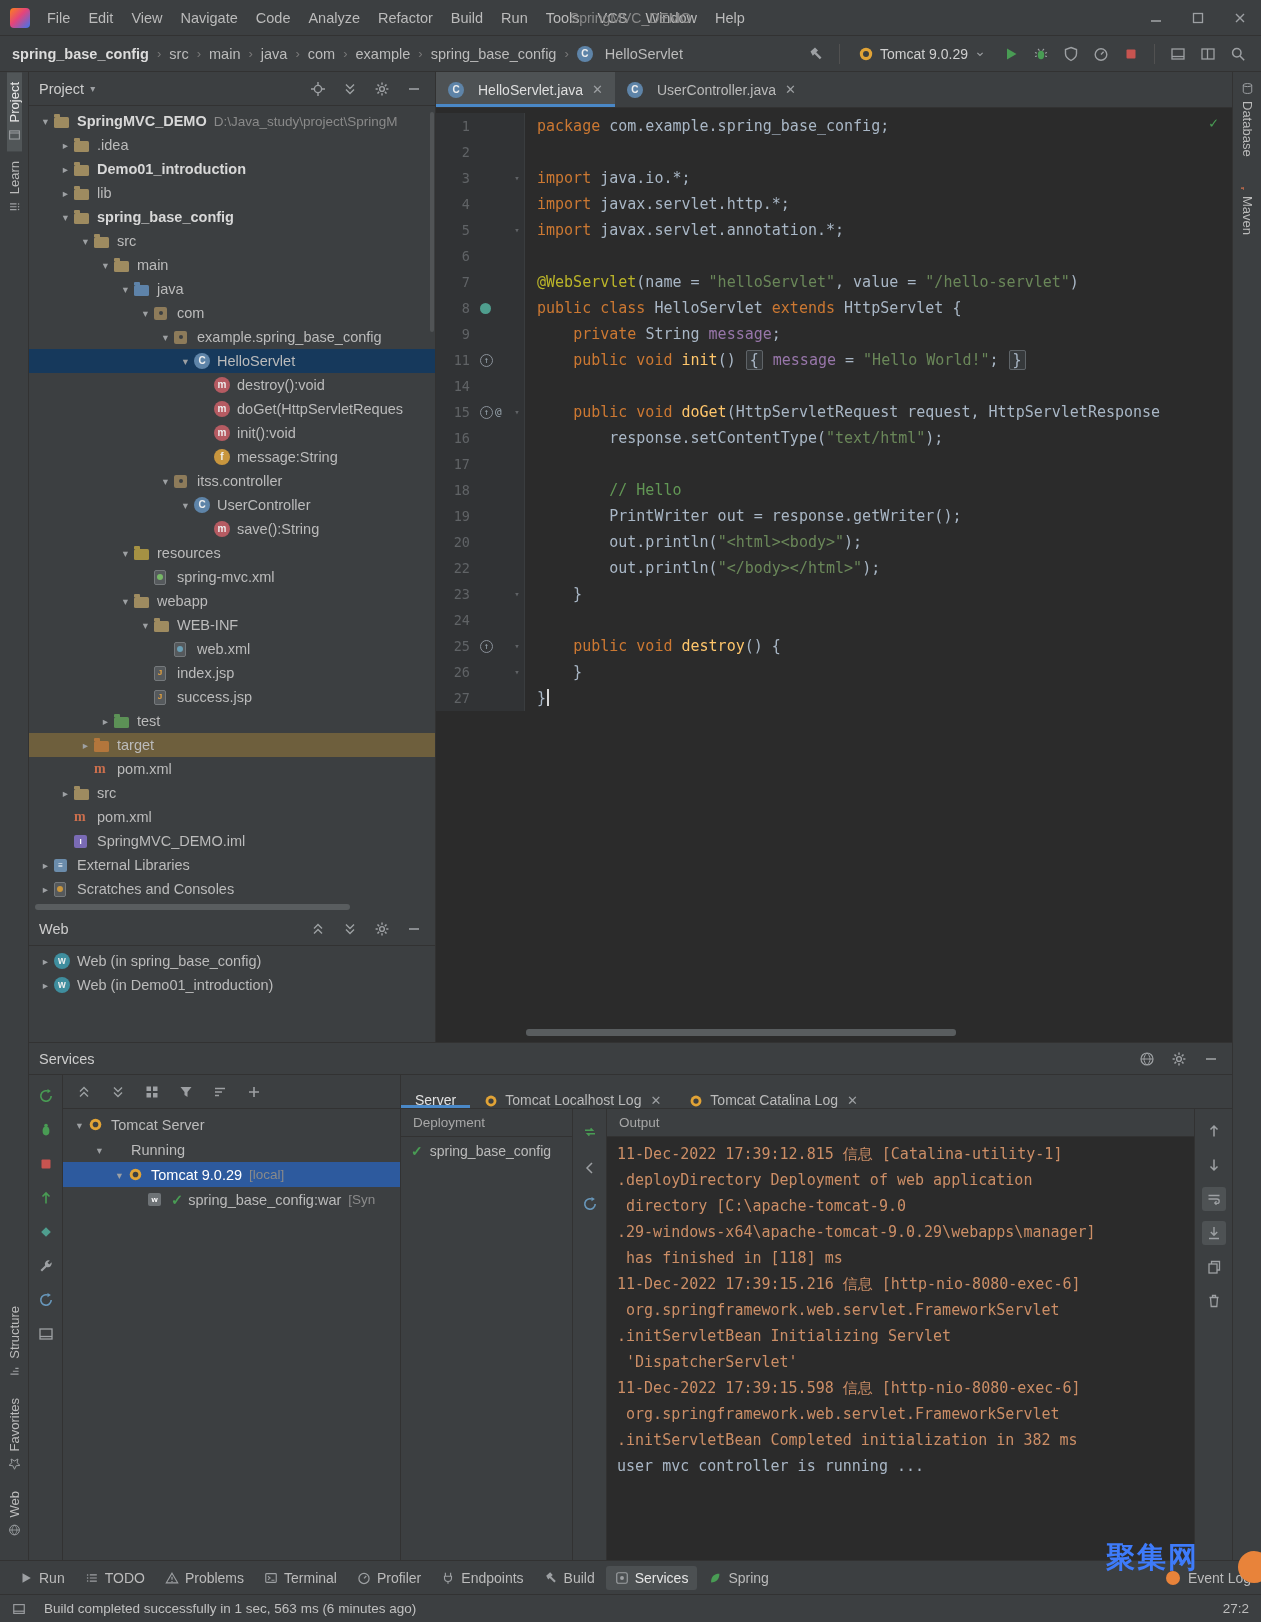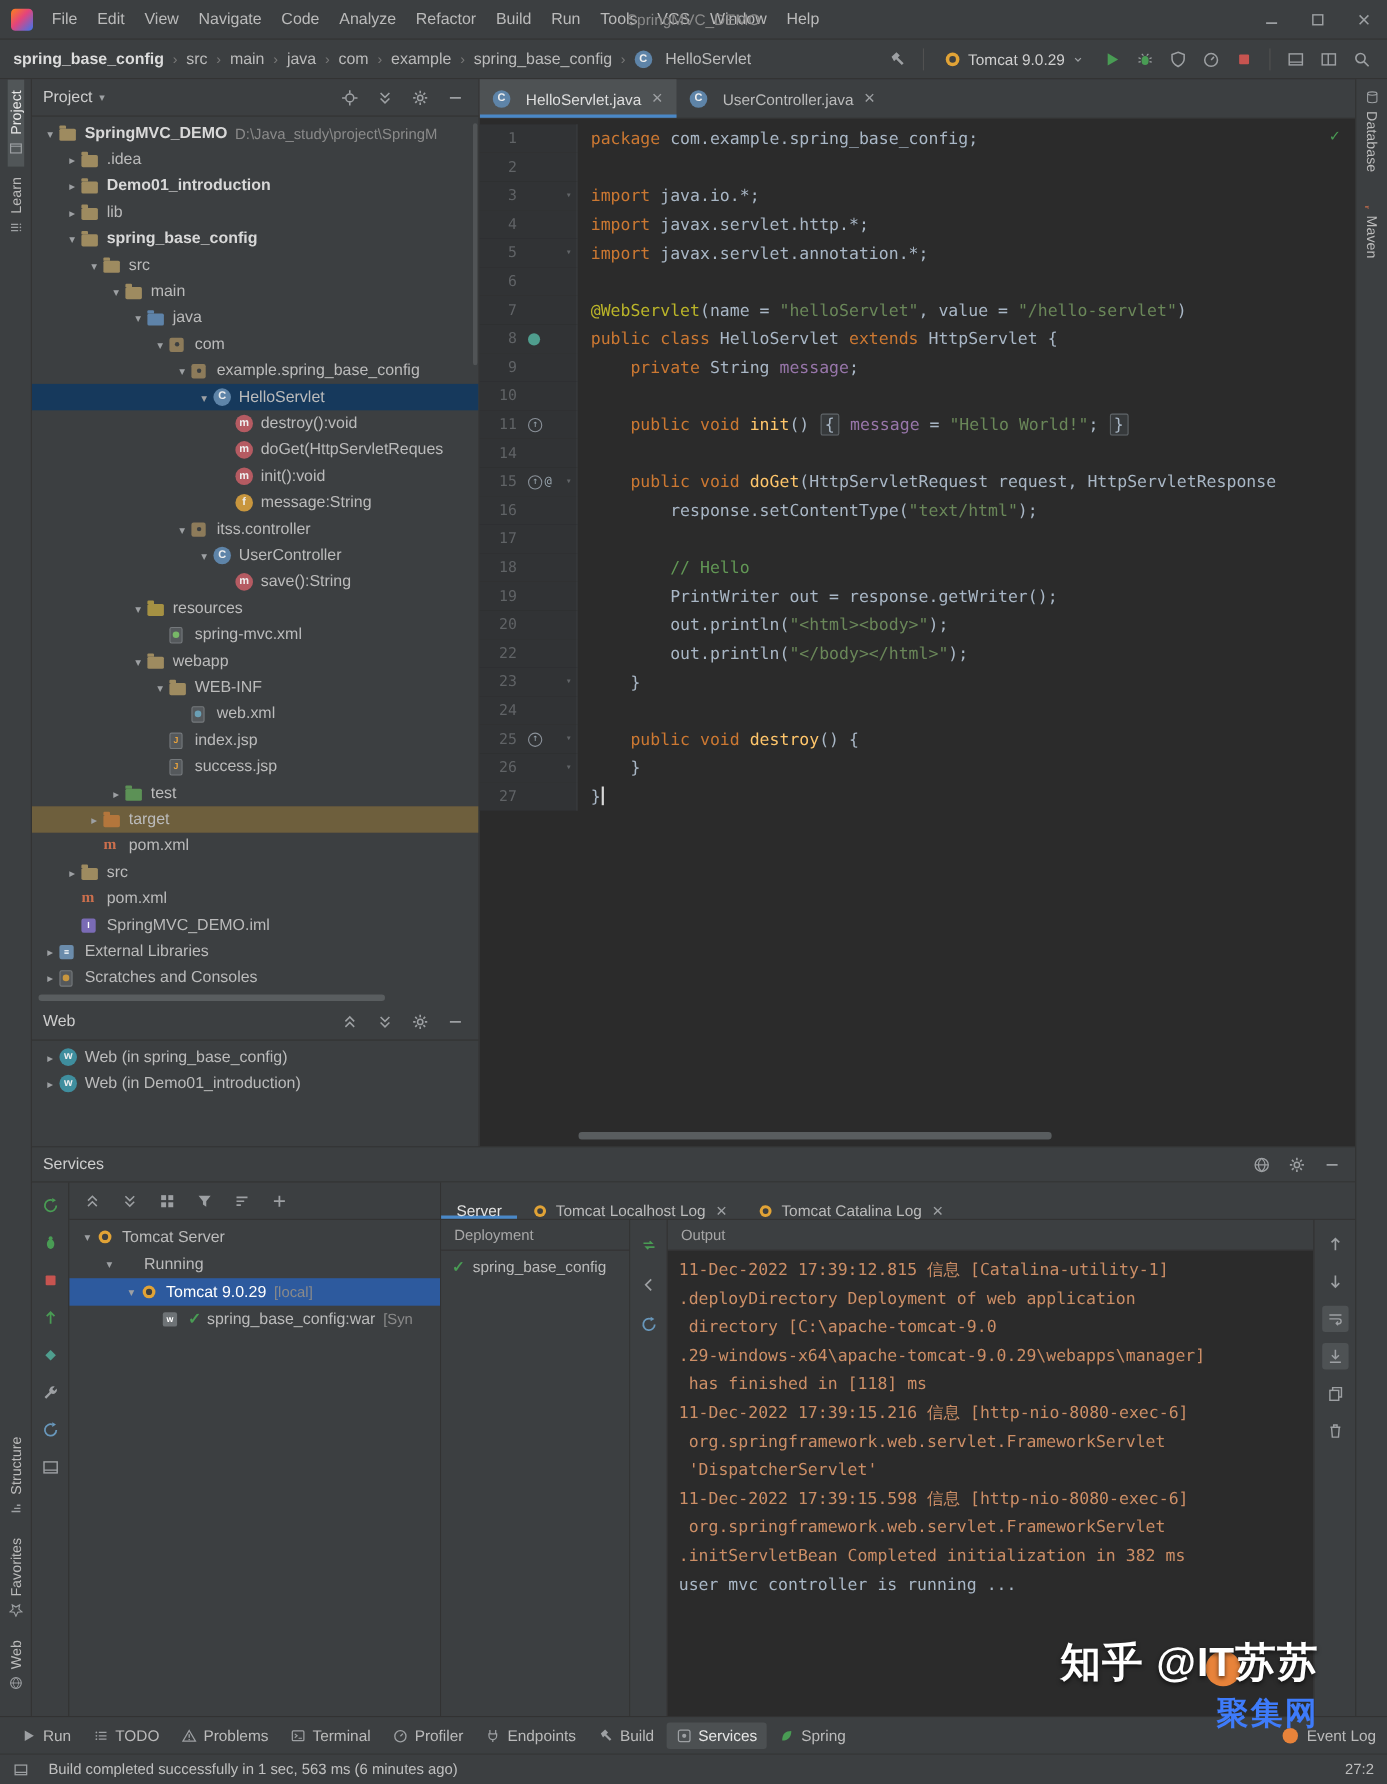--- a/index.html
+++ b/index.html
@@ -662,21 +662,20 @@
             <div id="code-lines">
                 <div class="cline"><span class="gut"><span class="lnum">1</span><span class="lmark"></span><span class="lfold"></span></span><span class="lcode"><span class="k">package </span><span class="d">com.example.spring_base_config;</span></span></div>
                 <div class="cline"><span class="gut"><span class="lnum">2</span><span class="lmark"></span><span class="lfold"></span></span><span class="lcode"></span></div>
                 <div class="cline"><span class="gut"><span class="lnum">3</span><span class="lmark"></span><span class="lfold">▾</span></span><span class="lcode"><span class="k">import </span><span class="d">java.io.*;</span></span></div>
                 <div class="cline"><span class="gut"><span class="lnum">4</span><span class="lmark"></span><span class="lfold"></span></span><span class="lcode"><span class="k">import </span><span class="d">javax.servlet.http.*;</span></span></div>
                 <div class="cline"><span class="gut"><span class="lnum">5</span><span class="lmark"></span><span class="lfold">▾</span></span><span class="lcode"><span class="k">import </span><span class="d">javax.servlet.annotation.*;</span></span></div>
                 <div class="cline"><span class="gut"><span class="lnum">6</span><span class="lmark"></span><span class="lfold"></span></span><span class="lcode"></span></div>
                 <div class="cline"><span class="gut"><span class="lnum">7</span><span class="lmark"></span><span class="lfold"></span></span><span class="lcode"><span class="a">@WebServlet</span><span class="d">(name = </span><span class="s">"helloServlet"</span><span class="d">, value = </span><span class="s">"/hello-servlet"</span><span class="d">)</span></span></div>
                 <div class="cline"><span class="gut"><span class="lnum">8</span><span class="lmark"><span class="beanm"></span></span><span class="lfold"></span></span><span class="lcode"><span class="k">public class </span><span class="d">HelloServlet </span><span class="k">extends </span><span class="d">HttpServlet {</span></span></div>
                 <div class="cline"><span class="gut"><span class="lnum">9</span><span class="lmark"></span><span class="lfold"></span></span><span class="lcode"><span class="d">    </span><span class="k">private </span><span class="d">String </span><span class="f">message</span><span class="d">;</span></span></div>
-                <div class="cline"><span class="gut"><span class="lnum">10</span><span class="lmark"></span><span class="lfold"></span></span><span class="lcode"></span></div>
                 <div class="cline"><span class="gut"><span class="lnum">11</span><span class="lmark"><span class="ovrm">↑</span></span><span class="lfold"></span></span><span class="lcode"><span class="d">    </span><span class="k">public void </span><span class="m">init</span><span class="d">() </span><span class="x">{</span><span class="d"> </span><span class="f">message</span><span class="d"> = </span><span class="s">"Hello World!"</span><span class="d">; </span><span class="x">}</span></span></div>
                 <div class="cline"><span class="gut"><span class="lnum">14</span><span class="lmark"></span><span class="lfold"></span></span><span class="lcode"></span></div>
                 <div class="cline"><span class="gut"><span class="lnum">15</span><span class="lmark"><span class="ovrm">↑</span><span class="atm">@</span></span><span class="lfold">▾</span></span><span class="lcode"><span class="d">    </span><span class="k">public void </span><span class="m">doGet</span><span class="d">(HttpServletRequest request, HttpServletResponse</span></span></div>
                 <div class="cline"><span class="gut"><span class="lnum">16</span><span class="lmark"></span><span class="lfold"></span></span><span class="lcode"><span class="d">        response.setContentType(</span><span class="s">"text/html"</span><span class="d">);</span></span></div>
                 <div class="cline"><span class="gut"><span class="lnum">17</span><span class="lmark"></span><span class="lfold"></span></span><span class="lcode"></span></div>
                 <div class="cline"><span class="gut"><span class="lnum">18</span><span class="lmark"></span><span class="lfold"></span></span><span class="lcode"><span class="d">        </span><span class="c">// Hello</span></span></div>
                 <div class="cline"><span class="gut"><span class="lnum">19</span><span class="lmark"></span><span class="lfold"></span></span><span class="lcode"><span class="d">        PrintWriter out = response.getWriter();</span></span></div>
                 <div class="cline"><span class="gut"><span class="lnum">20</span><span class="lmark"></span><span class="lfold"></span></span><span class="lcode"><span class="d">        out.println(</span><span class="s">"&lt;html&gt;&lt;body&gt;"</span><span class="d">);</span></span></div>
                 <div class="cline"><span class="gut"><span class="lnum">22</span><span class="lmark"></span><span class="lfold"></span></span><span class="lcode"><span class="d">        out.println(</span><span class="s">"&lt;/body&gt;&lt;/html&gt;"</span><span class="d">);</span></span></div>
                 <div class="cline"><span class="gut"><span class="lnum">23</span><span class="lmark"></span><span class="lfold">▾</span></span><span class="lcode"><span class="d">    }</span></span></div>
@@ -890,20 +889,21 @@
               <div class="output-col">
                 <div class="col-header">Output</div>
                 <div class="log" id="log-lines">
                     <div class="logline err">11-Dec-2022 17:39:12.815 信息 [Catalina-utility-1]</div>
                     <div class="logline err">.deployDirectory Deployment of web application</div>
                     <div class="logline err"> directory [C:\apache-tomcat-9.0</div>
                     <div class="logline err">.29-windows-x64\apache-tomcat-9.0.29\webapps\manager]</div>
                     <div class="logline err"> has finished in [118] ms</div>
                     <div class="logline err">11-Dec-2022 17:39:15.216 信息 [http-nio-8080-exec-6]</div>
                     <div class="logline err"> org.springframework.web.servlet.FrameworkServlet</div>
+                    <div class="logline err">.initServletBean Initializing Servlet</div>
                     <div class="logline err"> 'DispatcherServlet'</div>
                     <div class="logline err">11-Dec-2022 17:39:15.598 信息 [http-nio-8080-exec-6]</div>
                     <div class="logline err"> org.springframework.web.servlet.FrameworkServlet</div>
                     <div class="logline err">.initServletBean Completed initialization in 382 ms</div>
                     <div class="logline std">user mvc controller is running ...</div>
                   </div>
               </div>
               <div class="out-actions" id="out-actions">
                   <span class="oa-btn">
                     <svg class="svgi" width="16" height="16" viewBox="0 0 16 16">
@@ -1041,16 +1041,15 @@
         </svg>
       </span>
     <span>Build completed successfully in 1 sec, 563 ms (6 minutes ago)</span>
     <span class="sb-right">
       <span>27:2</span>
     </span>
   </div>
 
   <div class="watermark">
     <span class="wm-dot"></span>
-    <div class="wm1">知乎 @IT苏苏</div>
     <div class="wm2">聚集网</div>
   </div>
 </div>
 
 </body></html>

